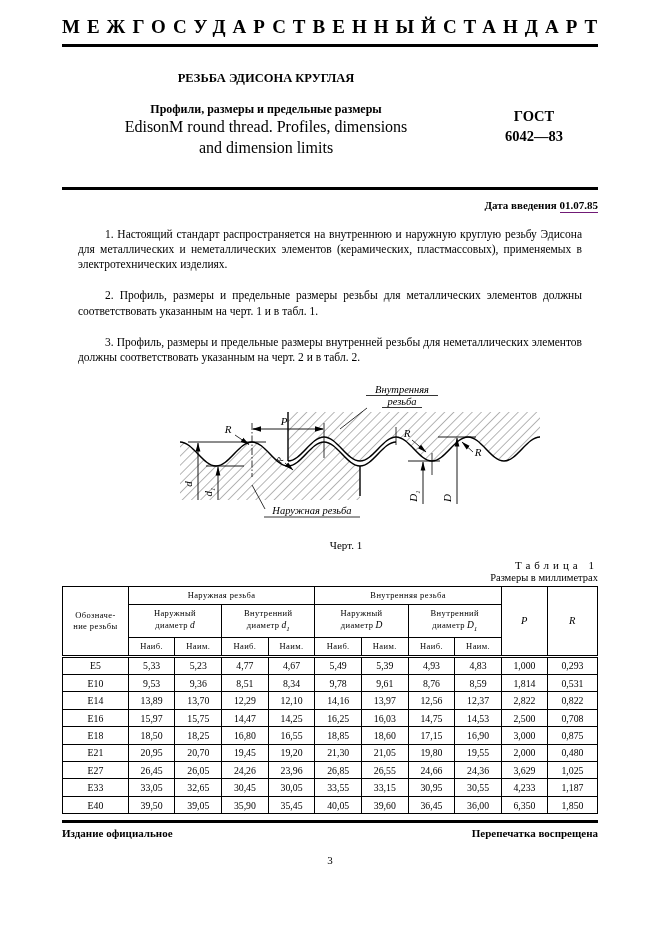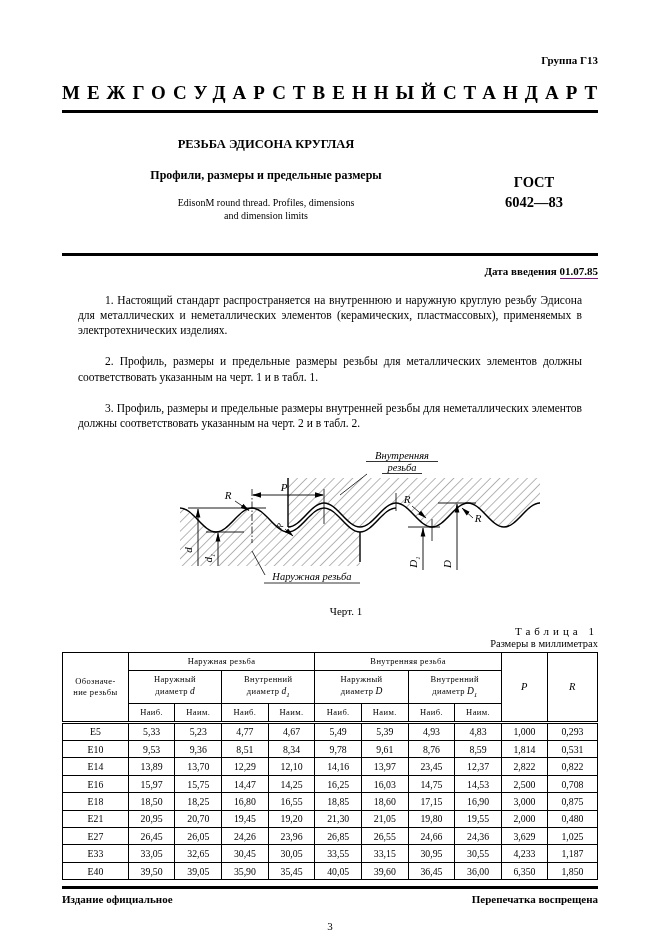--- a/index.html
+++ b/index.html
@@ -7,21 +7,21 @@
   .page{padding:0 63px 0 62px;box-sizing:border-box;}
   .group-label{padding-top:54px;text-align:right;font-weight:bold;font-size:11px;}
   .std-header{display:flex;justify-content:space-between;margin-top:16px;font-weight:bold;font-size:19px;}
   .std-header span{letter-spacing:7px;white-space:nowrap;}
   .rule{background:#000;}
   .rule-1{height:3px;margin-top:6px;}
   .title-row{display:flex;margin-top:24px;min-height:112px;}
   .title-main{flex:1;text-align:center;}
   .title-1{font-weight:bold;font-size:12.5px;}
   .title-2{font-weight:bold;font-size:12px;margin-top:16px;}
-  .title-en{font-size:10px;margin-top:13px;line-height:1.3;}
+  .title-en{font-size:16px;line-height:1.3;}
   .gost-block{width:128px;text-align:center;font-weight:bold;font-size:14.5px;margin-top:36px;line-height:1.35;}
   .rule-2{height:2.5px;margin-top:4px;}
   .date-line{text-align:right;font-weight:bold;font-size:11px;margin-top:9px;}
   .date-underline{border-bottom:1px solid #701a75;padding-bottom:1px;}
   .paras{margin-top:14px;font-size:11.5px;line-height:15.3px;text-align:justify;}
   .paras p{margin:16px;text-indent:27px;}
   .figure-wrap{margin-top:11px;margin-left:118px;width:362px;}
   .figure-caption{text-align:center;font-size:11px;margin-top:3px;margin-right:30px;}
   .fig-label{font-style:italic;font-size:10.5px;}
   .dim-label{font-style:italic;font-size:11px;}
@@ -40,21 +40,20 @@
   .rule-3{height:2.5px;margin-top:6px;}
   .footer-row{display:flex;justify-content:space-between;font-weight:bold;font-size:11px;margin-top:4px;}
   .page-number{text-align:center;font-size:11px;margin-top:15px;}
   svg text{font-family:"Liberation Serif","DejaVu Serif",serif;}
 </style>
 </head>
 <body>
 
 <div class="page">
 
-  <div class="group-label">Группа Г13</div>
 
   <div class="std-header">
     <span>МЕЖГОСУДАРСТВЕННЫЙ</span>
     <span>СТАНДАРТ</span>
   </div>
 
   <div class="rule rule-1"></div>
 
   <div class="title-row">
     <div class="title-main">
@@ -238,21 +237,21 @@
           <td>0,531</td>
         </tr>
         <tr>
           <td>E14</td>
           <td>13,89</td>
           <td>13,70</td>
           <td>12,29</td>
           <td>12,10</td>
           <td>14,16</td>
           <td>13,97</td>
-          <td>23,45</td>
+          <td>12,56</td>
           <td>12,37</td>
           <td>2,822</td>
           <td>0,822</td>
         </tr>
         <tr>
           <td>E16</td>
           <td>15,97</td>
           <td>15,75</td>
           <td>14,47</td>
           <td>14,25</td>

